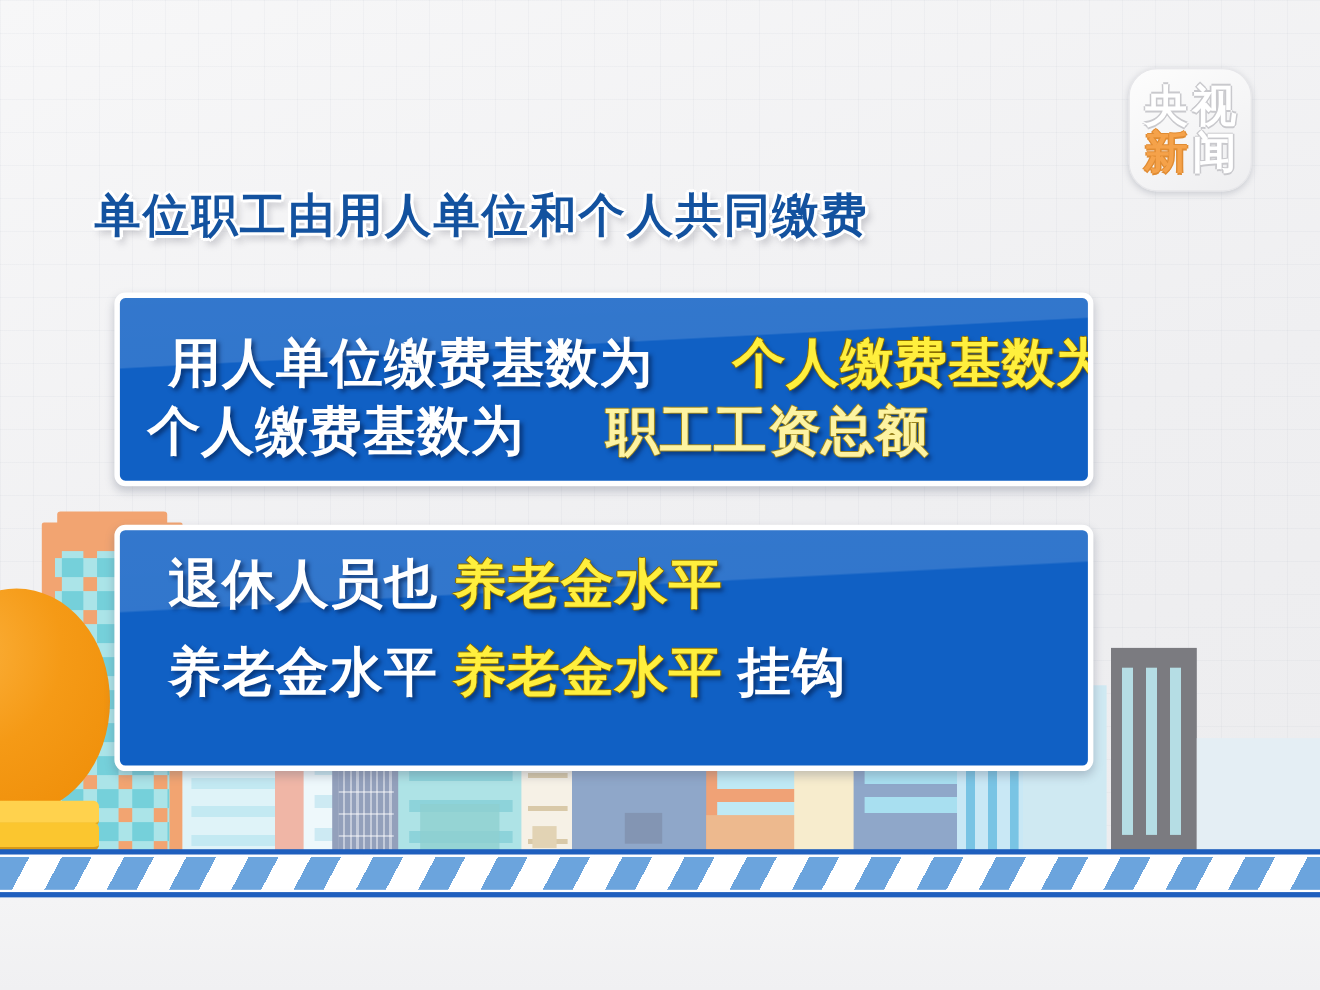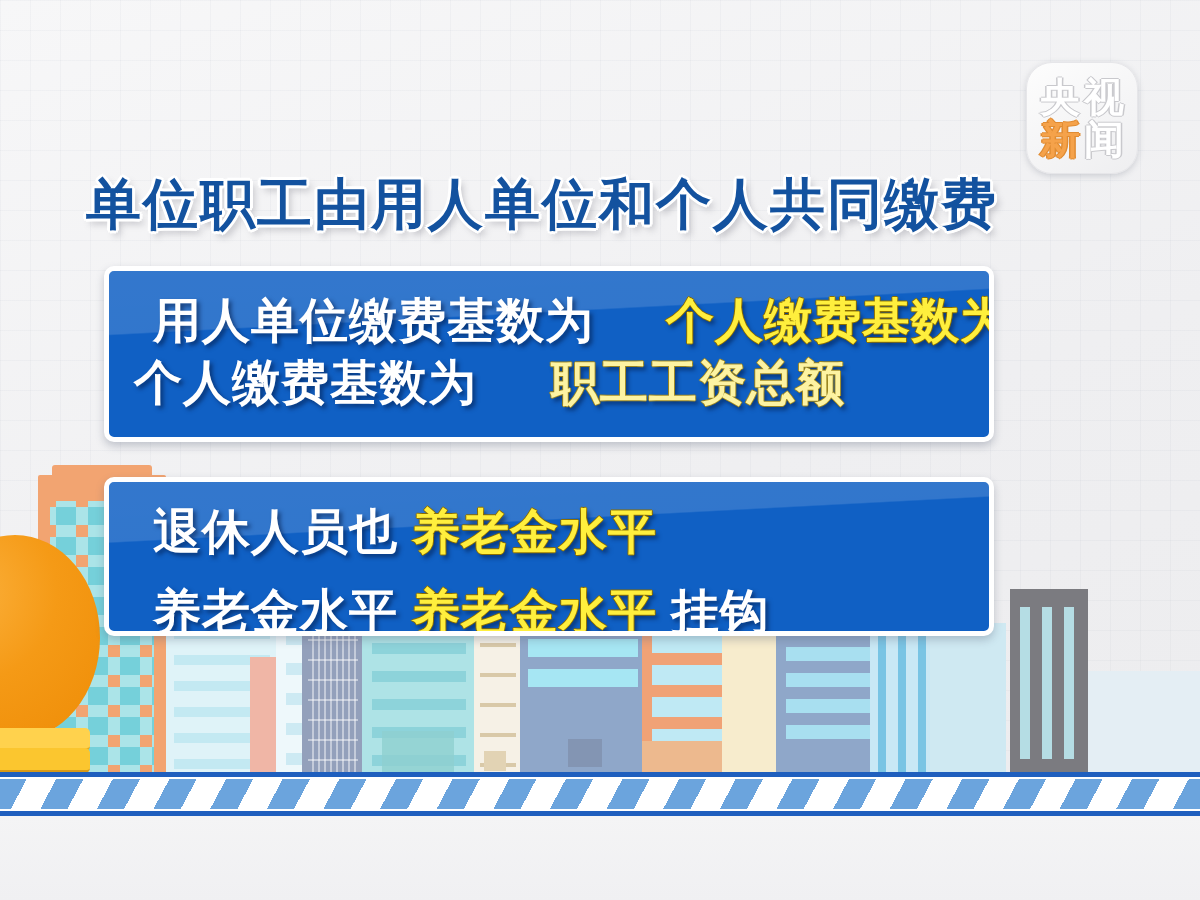--- a/index.html
+++ b/index.html
@@ -105,21 +105,21 @@
     top: 816px;
     bottom: 0;
     background: linear-gradient(to bottom, #f4f4f5 0%, #f0f0f2 100%);
   }
 
   
   .headline {
     position: absolute;
     left: 86px;
     top: 168px;
-    font-size: 55px;
+    font-size: 42px;
     font-weight: 700;
     letter-spacing: 2px;
     color: #13529f;
     white-space: nowrap;
     text-shadow:
       2px 2px 0 #ffffff, -2px 2px 0 #ffffff,
       2px -2px 0 #ffffff, -2px -2px 0 #ffffff,
       0 3px 0 #ffffff, 3px 0 0 #ffffff,
       0 -3px 0 #ffffff, -3px 0 0 #ffffff,
       4px 5px 7px rgba(120,120,130,0.45);
@@ -145,35 +145,35 @@
     width: 112%;
     height: 130%;
     background: linear-gradient(177deg,
         rgba(255,255,255,0.16) 0%,
         rgba(255,255,255,0.14) 62%,
         rgba(255,255,255,0.00) 62.6%,
         rgba(255,255,255,0.00) 100%);
     pointer-events: none;
   }
   #panel-1 { top: 266px; height: 176px; }
-  #panel-2 { top: 477px; height: 159px; }
+  #panel-2 { top: 477px; height: 224px; }
 
   .panel-line {
     position: relative;
     z-index: 2;
     display: flex;
     align-items: baseline;
     white-space: nowrap;
     font-size: 48px;
     font-weight: 700;
     letter-spacing: 1px;
     line-height: 1;
   }
   #panel-1 .panel-line { padding-left: 44px; }
-  #panel-1 .line-a { margin-top: 26px; gap: 36px; }
+  #panel-1 .line-a { margin-top: 36px; gap: 36px; }
   #panel-1 .line-b { margin-top: 14px; padding-left: 25px; }
   #panel-2 .panel-line { padding-left: 44px; }
   #panel-2 .line-a { margin-top: 26px; }
   #panel-2 .line-b { margin-top: 32px; }
 
   .t-white {
     color: #ffffff;
     text-shadow: 3px 3px 4px rgba(0,20,60,0.55);
   }
   .t-yellow {

